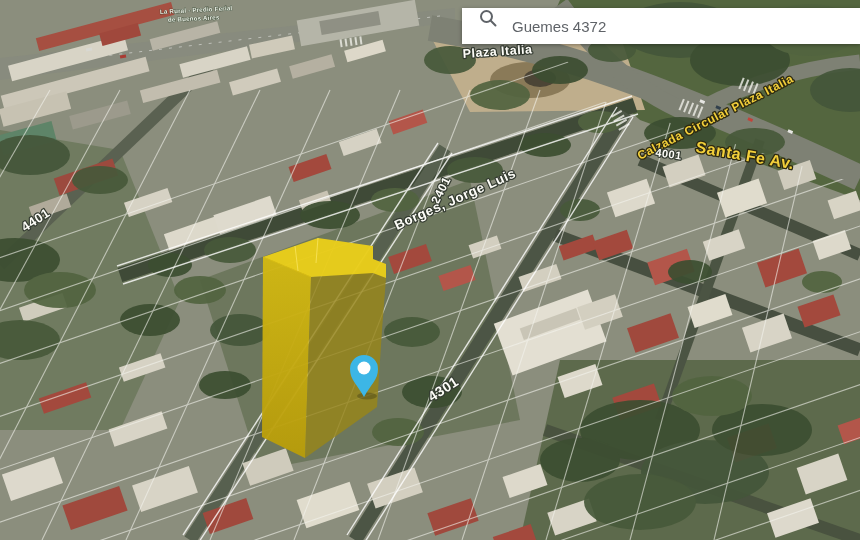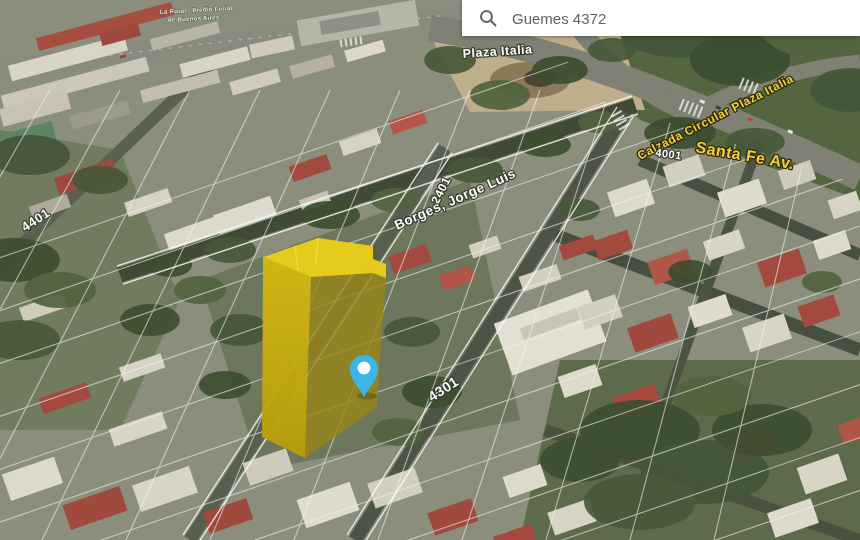--- a/index.html
+++ b/index.html
@@ -6,22 +6,22 @@
   body{width:860px;height:540px;overflow:hidden;position:relative;
        font-family:"Liberation Sans",sans-serif;background:#8d9080;}
   .stage{position:absolute;inset:0;width:860px;height:540px;}
   svg text{font-family:"Liberation Sans",sans-serif;}
   .maplabel{font-weight:bold;fill:#fdfdf8;stroke:#343b31;stroke-width:2.4px;
             paint-order:stroke;stroke-linejoin:round;letter-spacing:.5px;}
   .ylabel{font-weight:bold;fill:#f2cf3a;stroke:#2e2a10;stroke-width:2.6px;
           paint-order:stroke;stroke-linejoin:round;letter-spacing:.5px;}
   .tinylabel{font-weight:bold;fill:#eef3e9;stroke:rgba(35,55,35,.65);stroke-width:.9px;
              paint-order:stroke;letter-spacing:.2px;}
-  .searchbar{position:absolute;top:0;left:462px;width:398px;height:36px;background:#ffffff;
-             box-shadow:0 1px 4px rgba(0,0,0,.35);display:flex;align-items:center;z-index:50;}
+  .searchbar{position:absolute;top:8px;left:462px;width:398px;height:36px;background:#ffffff;
+             box-shadow:0 1px 4px rgba(0,0,0,.35);display:flex;z-index:50;}
   .searchbar .mag{margin-left:16px;flex:0 0 auto;}
   .searchbar input{border:none;outline:none;background:transparent;margin-left:12px;
                    font-size:15px;color:#5f6368;width:300px;font-family:"Liberation Sans",sans-serif;}
 </style>
 </head>
 <body>
 
 <svg class="stage" viewBox="0 0 860 540">
   <defs>
     <linearGradient id="gLeft" x1="0" y1="0" x2="0" y2="1">

